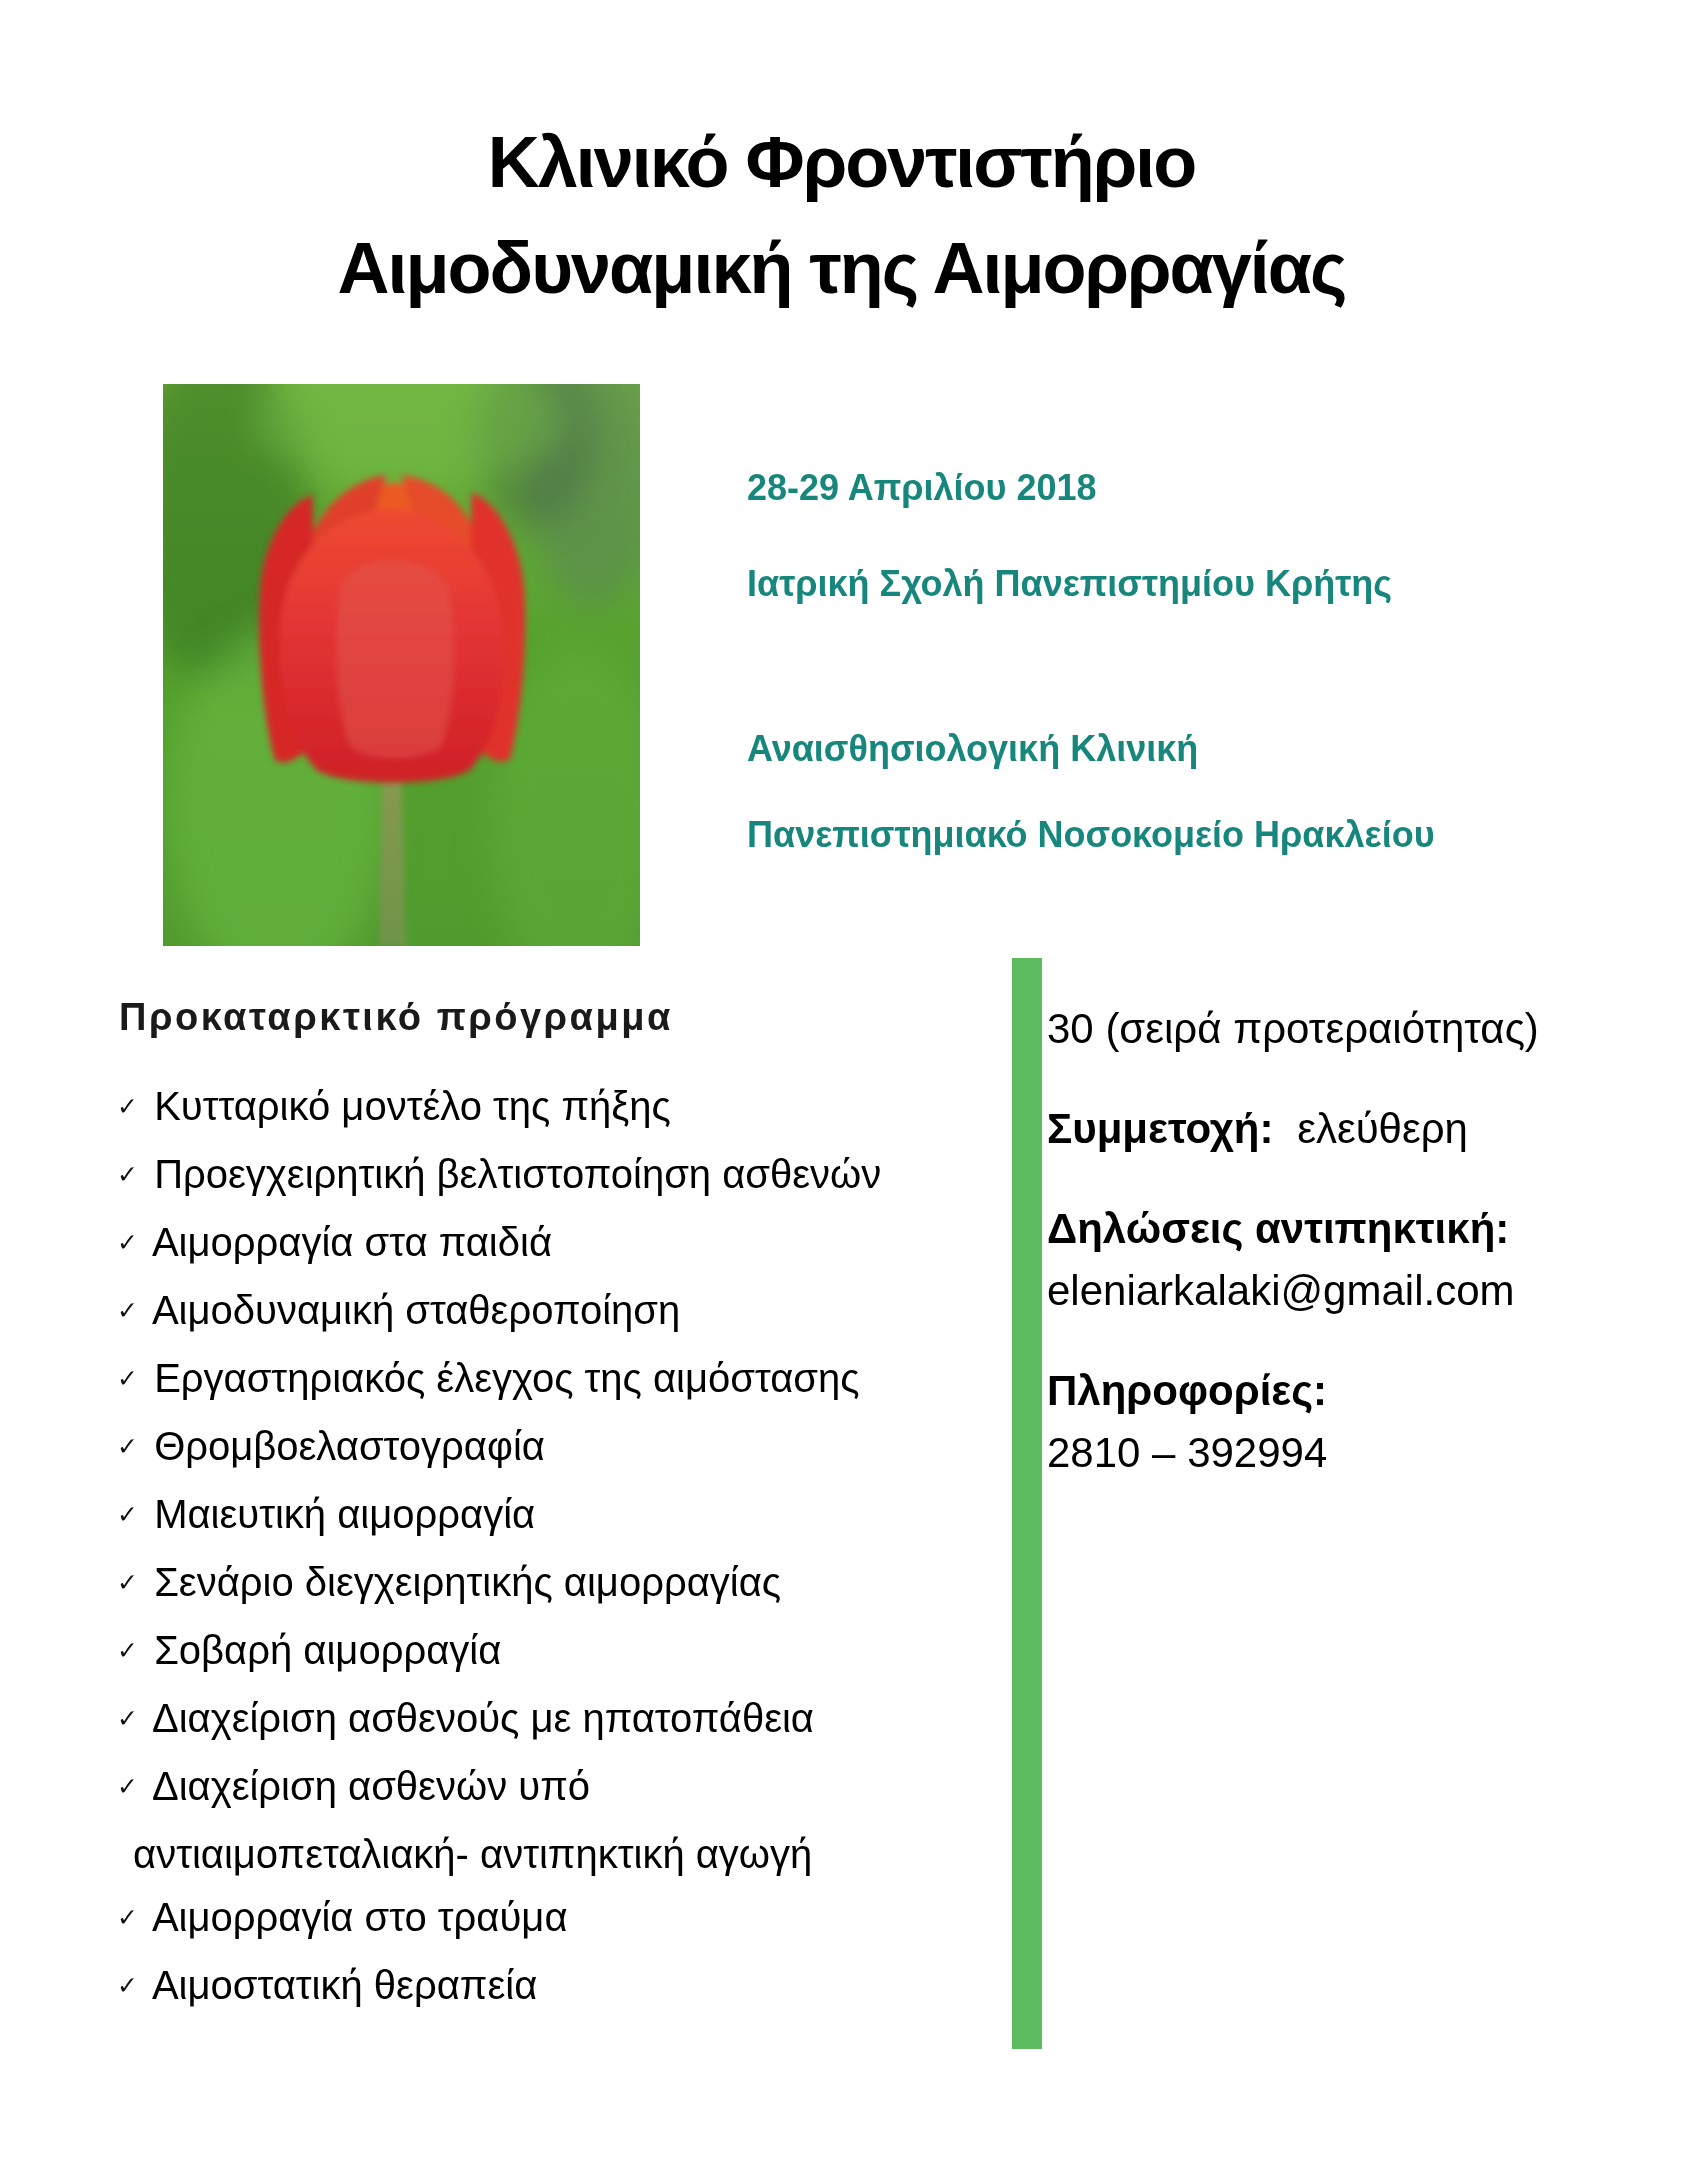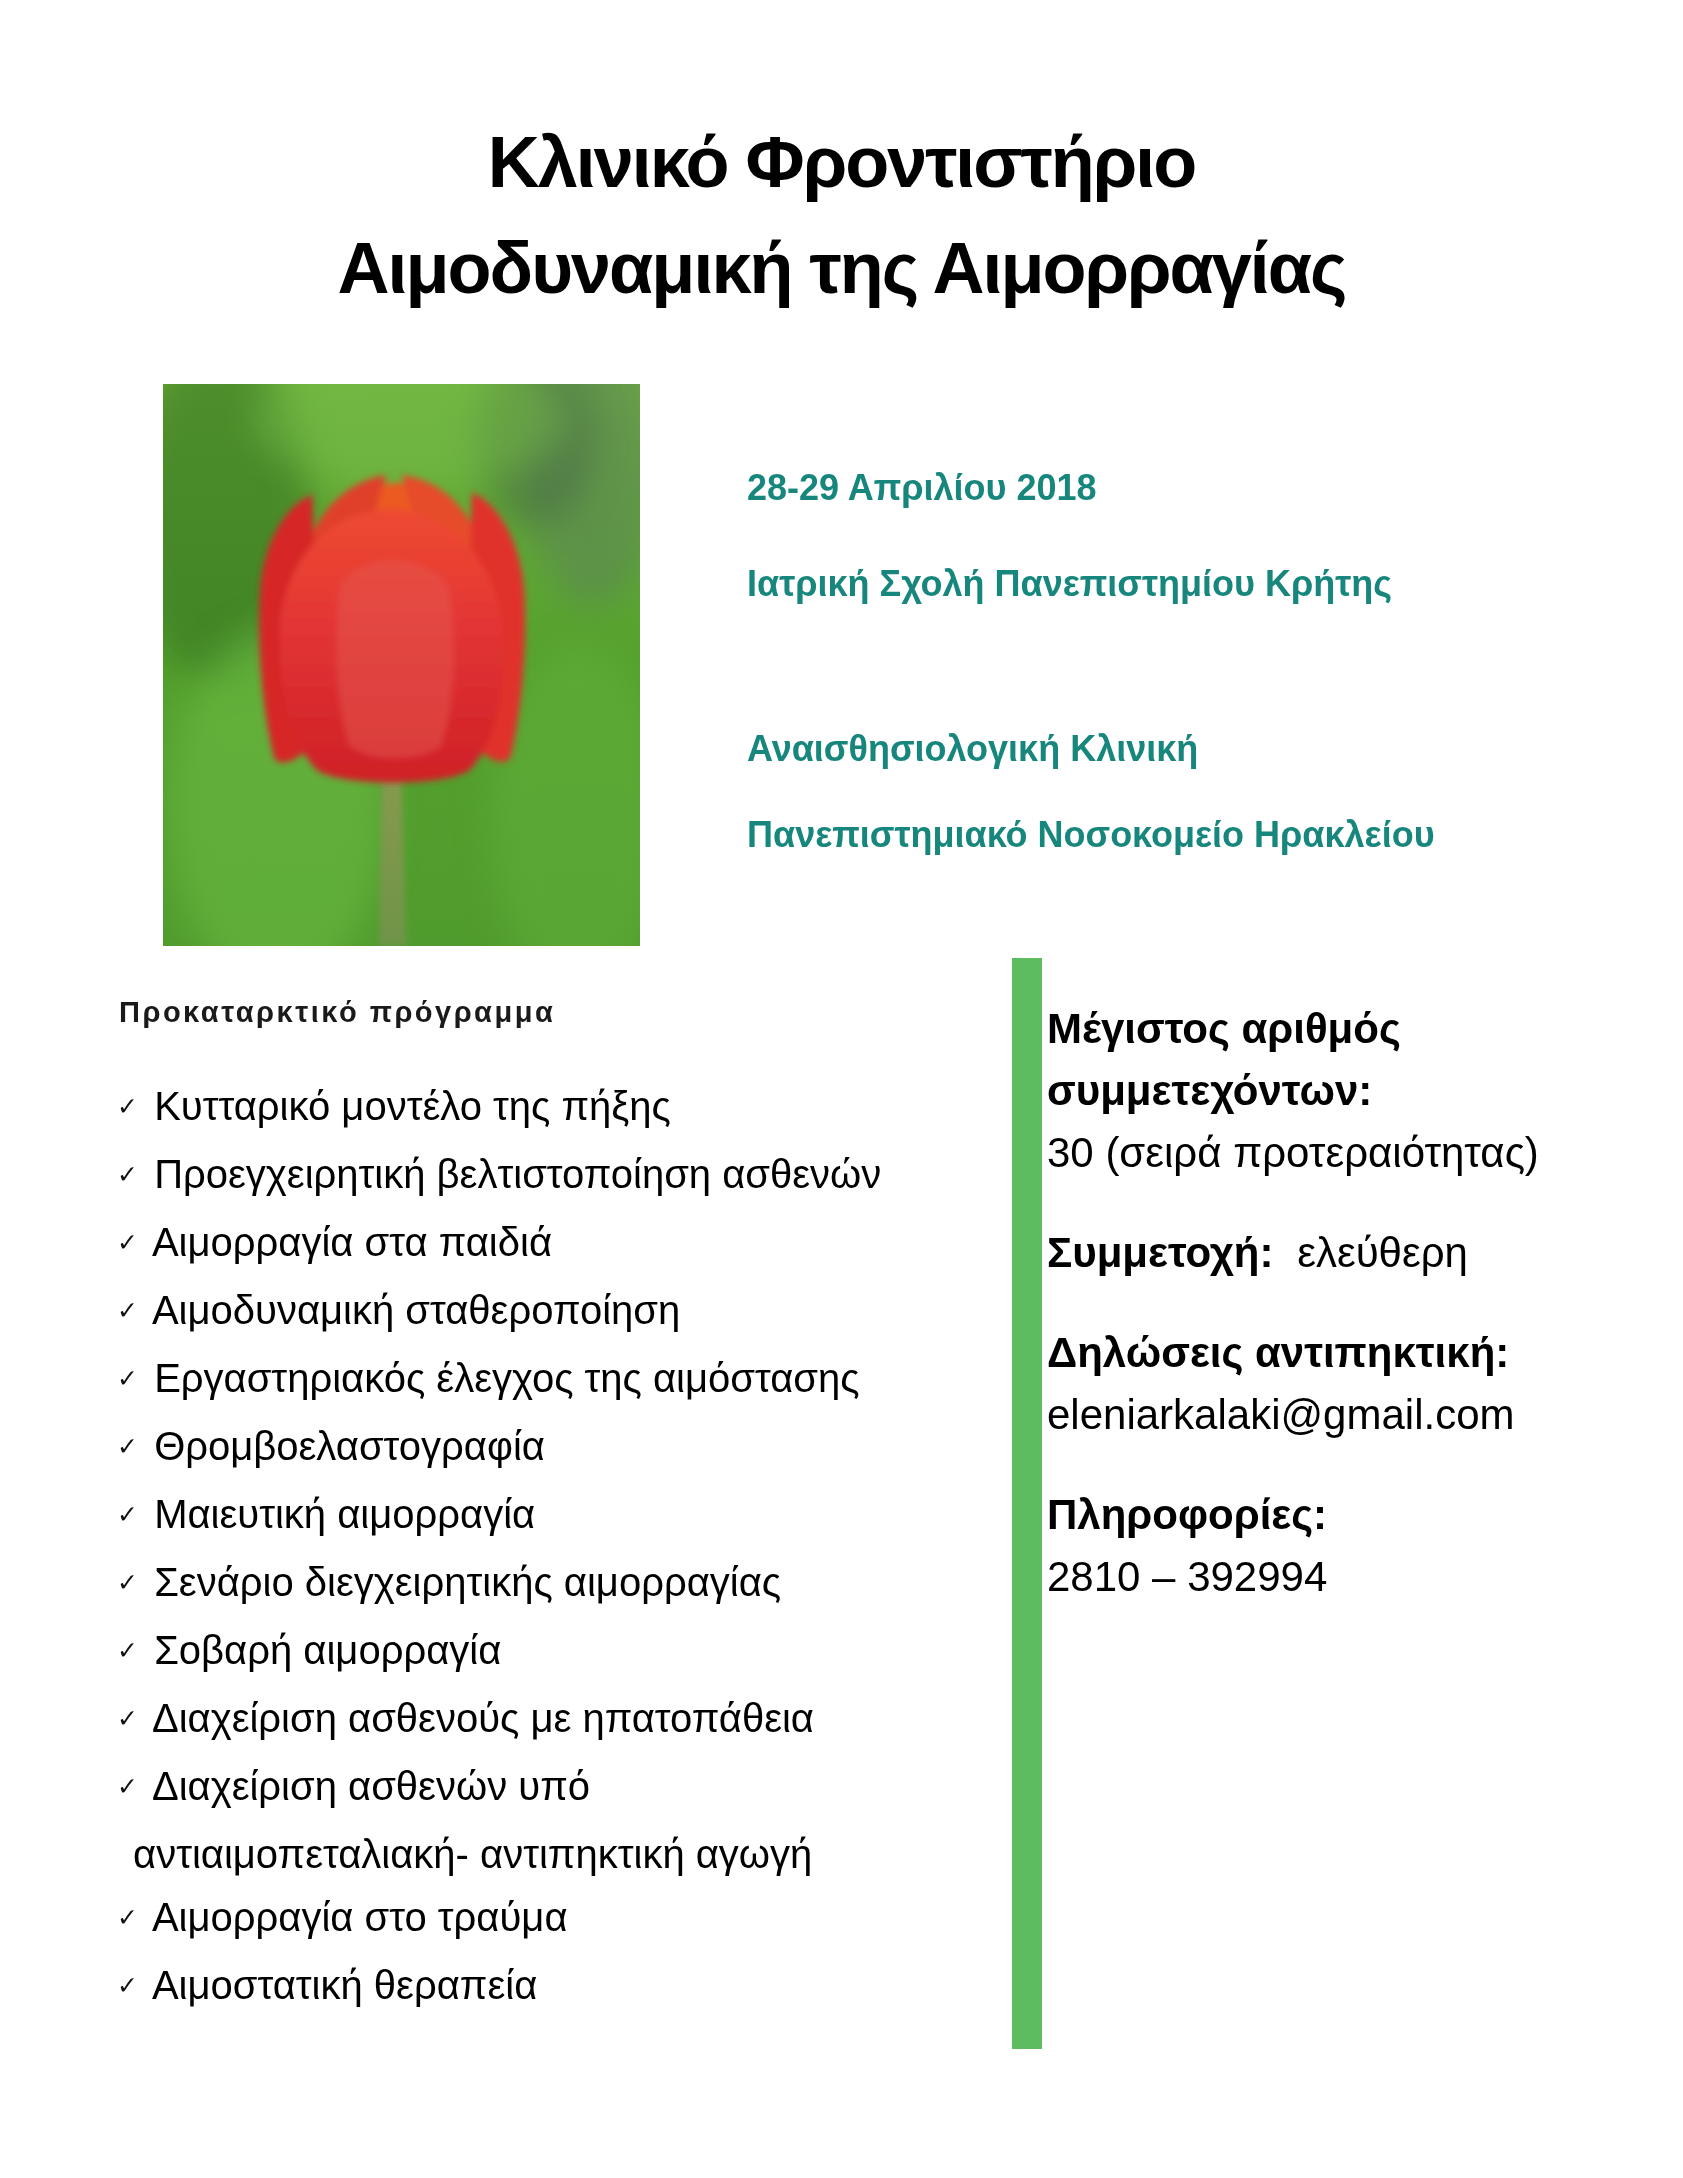--- a/index.html
+++ b/index.html
@@ -41,21 +41,21 @@
   }
   .ev-date     { top:461px; }
   .ev-venue    { top:557px; }
   .ev-clinic   { top:722px; }
   .ev-hospital { top:808px; }
 
   
   .program-heading {
     position:absolute; left:119px; top:996px;
     font-weight:700;
-    font-size:29px;
+    font-size:38px;
     letter-spacing:2.5px;
     white-space:nowrap;
     color:#1a1a1a;
   }
   .program-list {
     position:absolute; left:117px; top:1075px;
     width:832px;
     font-size:40px;
     line-height:63px;
   }
@@ -212,21 +212,20 @@
       <span class="chk">✓</span>
       <span class="li-text">Αιμοστατική θεραπεία</span>
     </div>
     </div>
 
   <div class="green-bar" style="background: rgb(93, 188, 96);"></div>
 
   <div class="info-col">
 
   <div class="section">
-      <span class="lab">Μέγιστος αριθμός συμμετεχόντων:</span>
       <span class="val">30 (σειρά προτεραιότητας)</span>
     </div>
       <div class="section inline">
       <span class="lab">Συμμετοχή:</span>
       <span class="val">ελεύθερη</span>
     </div>
       <div class="section">
       <span class="lab">Δηλώσεις αντιπηκτική:</span>
       <span class="val">eleniarkalaki@gmail.com</span>
     </div>

